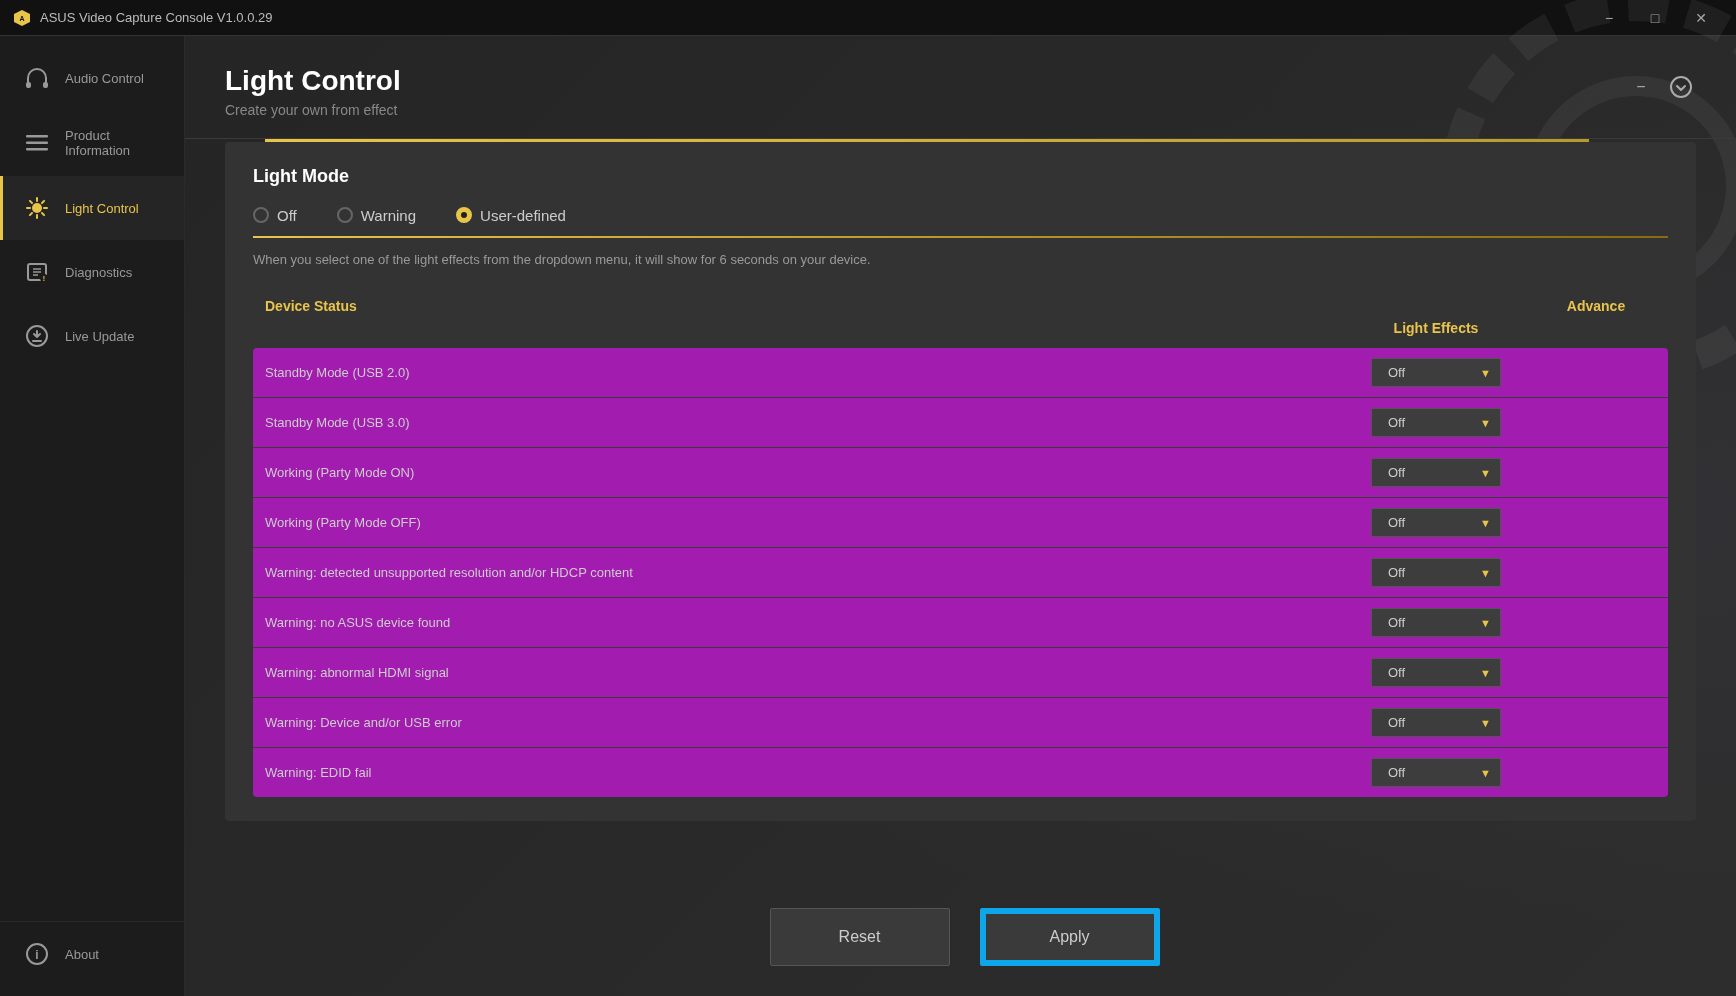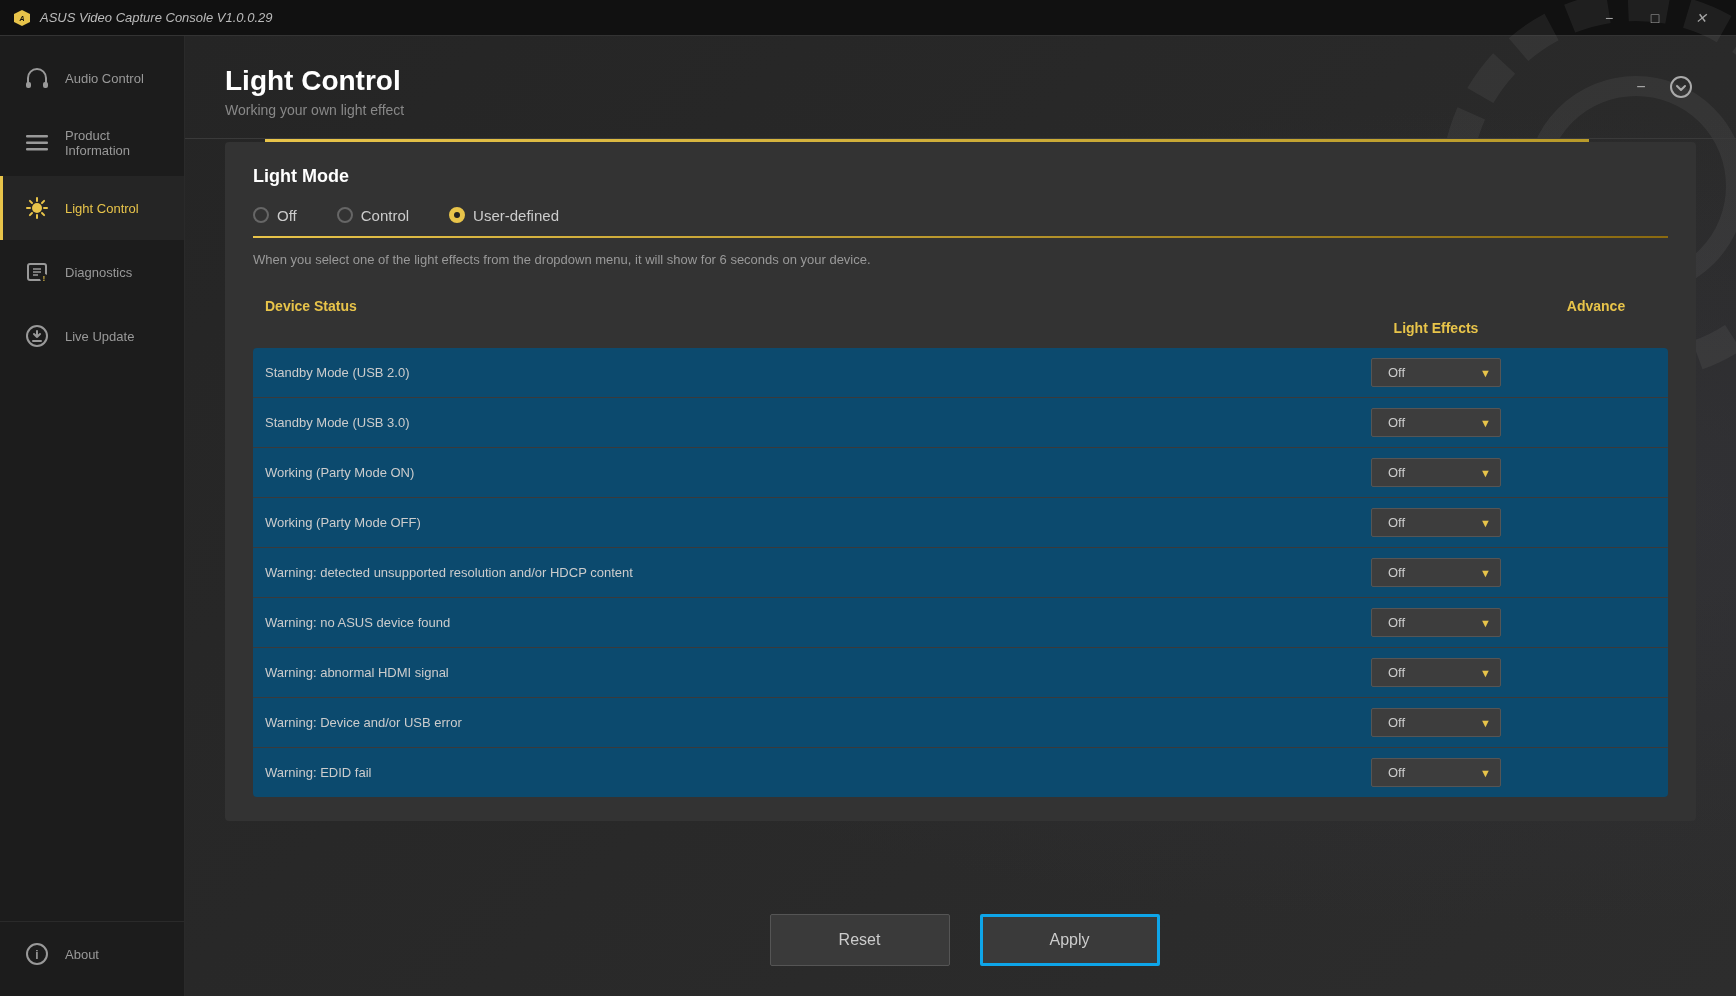--- a/index.html
+++ b/index.html
@@ -14,21 +14,20 @@
 
     
     .titlebar {
       height: 36px;
       background: #111;
       display: flex;
       align-items: center;
       padding: 0 12px;
       justify-content: space-between;
       border-bottom: 1px solid #333;
-      font-style: italic;
     }
     .titlebar-left {
       display: flex;
       align-items: center;
       gap: 8px;
     }
     .titlebar-logo {
       width: 20px;
       height: 20px;
     }
@@ -259,21 +258,21 @@
     }
     .table-header-cell {
       font-size: 14px;
       font-weight: 600;
     }
     .table-header-cell.device-status { color: #e8c44a; }
     .table-header-cell.light-effects { color: #e8c44a; text-align: center; margin-top: 22px; }
     .table-header-cell.advance { color: #e8c44a; text-align: center; }
 
     .table-body {
-      background: #0c4a6e;
+      background: #a21caf;
       border-radius: 4px;
       overflow: hidden;
     }
 
     .table-row {
       display: grid;
       grid-template-columns: 1fr 200px 120px;
       padding: 10px 12px;
       align-items: center;
       border-bottom: 1px solid #3a3a3a;
@@ -332,21 +331,21 @@
       color: #ccc;
       font-size: 16px;
       cursor: pointer;
       border-radius: 2px;
     }
 
     .btn-apply {
       min-width: 180px;
       padding: 14px 40px;
       background: #3a3a3a;
-      border: 3px solid #0ea5e9;
+      border: 6px solid #0ea5e9;
       color: #ccc;
       font-size: 16px;
       cursor: pointer;
       border-radius: 2px;
     }
   </style>
 </head>
 <body>
 
 <div class="titlebar">
@@ -458,21 +457,21 @@
         <circle cx="300" cy="450" r="60" stroke="#888" stroke-width="12" fill="none"></circle>
         <circle cx="300" cy="450" r="25" fill="#555"></circle>
       </svg>
     </div>
 
     <div class="content-inner">
 
       <div class="page-header">
         <div>
           <div class="page-title">Light Control</div>
-          <div class="page-subtitle">Working your own light effect</div>
+          <div class="page-subtitle">Create your own from effect</div>
         </div>
         <div class="header-controls">
           <button class="header-btn">−</button>
           <button class="header-btn">
             <svg width="24" height="24" viewBox="0 0 24 24">
               <circle cx="12" cy="12" r="10" stroke="#aaa" stroke-width="2" fill="none"></circle>
               <path d="M8 11l4 4 4-4" stroke="#aaa" stroke-width="2" fill="none" stroke-linecap="round" stroke-linejoin="round"></path>
             </svg>
           </button>
         </div>
@@ -487,21 +486,21 @@
 
           <div class="section-title">Light Mode</div>
 
           <div class="radio-group">
             <label class="radio-label">
               <input type="radio" class="radio-input" name="light-mode" style="">
               <span>Off</span>
             </label>
             <label class="radio-label">
               <input type="radio" class="radio-input" name="light-mode" style="">
-              <span>Control</span>
+              <span>Warning</span>
             </label>
             <label class="radio-label">
               <input type="radio" class="radio-input" name="light-mode" checked="" style="">
               <span>User-defined</span>
             </label>
           </div>
 
           <div class="divider-line"></div>
 
           <div class="description-text">When you select one of the light effects from the dropdown menu, it will show for 6 seconds on your device.</div>

